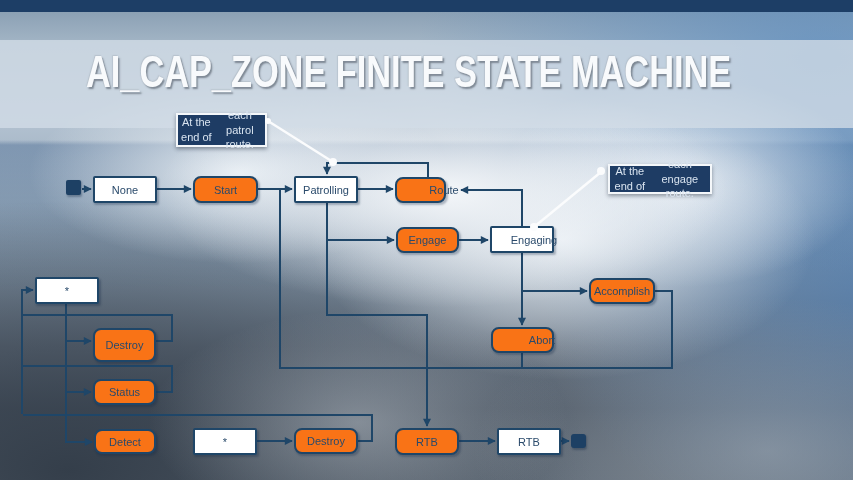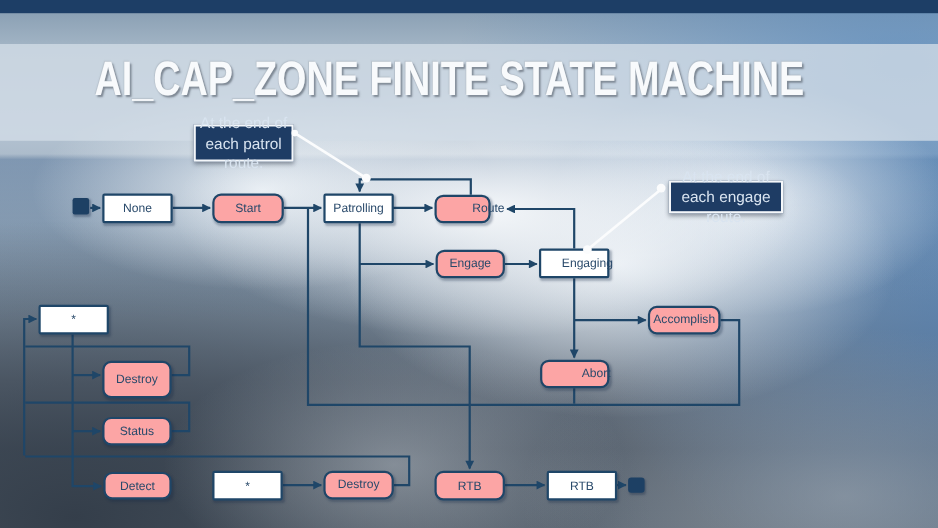--- a/index.html
+++ b/index.html
@@ -34,30 +34,30 @@
   }
   
   svg.connectors{position:absolute;left:0;top:0;z-index:2;pointer-events:none;}
   svg.callout-lines{position:absolute;left:0;top:0;z-index:5;pointer-events:none;}
   .node{
     position:absolute;box-sizing:border-box;z-index:3;
     border:2px solid #1f4668;display:flex;align-items:center;justify-content:center;
     font-size:11px;color:#2a4a6b;
     box-shadow:1.5px 2px 2px rgba(20,40,70,0.3);
   }
-  .node.blue{background:#fca5a5;border-radius:8px;}
+  .node.blue{background:#f97316;border-radius:8px;}
   .node.white{background:#ffffff;border-radius:2px;}
   .state-marker{position:absolute;background:#1d4064;z-index:3;box-shadow:1px 1.5px 2px rgba(20,40,70,0.35);}
   .marker-initial{left:66px;top:180px;width:15px;height:15px;border-radius:2px;}
   .marker-final{left:571px;top:434px;width:15px;height:14px;border-radius:3px;}
   .callout{
     position:absolute;box-sizing:border-box;z-index:4;
     background:#1e3c64;border:2px solid #f4f7fa;color:#d9e4f0;
-    display:flex;flex-direction:column;align-items:center;justify-content:center;
-    font-size:14px;line-height:1.35;text-align:center;
+    display:flex;align-items:center;justify-content:center;
+    font-size:11px;line-height:1.35;text-align:center;
     box-shadow:0 2px 4px rgba(10,20,35,0.4);
   }
   .callout-patrol{left:176px;top:113px;width:91px;height:34px;}
   .callout-engage{left:608px;top:164px;width:104px;height:30px;}
 </style>
 </head>
 <body>
 
 <div class="stage">
   <div class="sky"></div>

